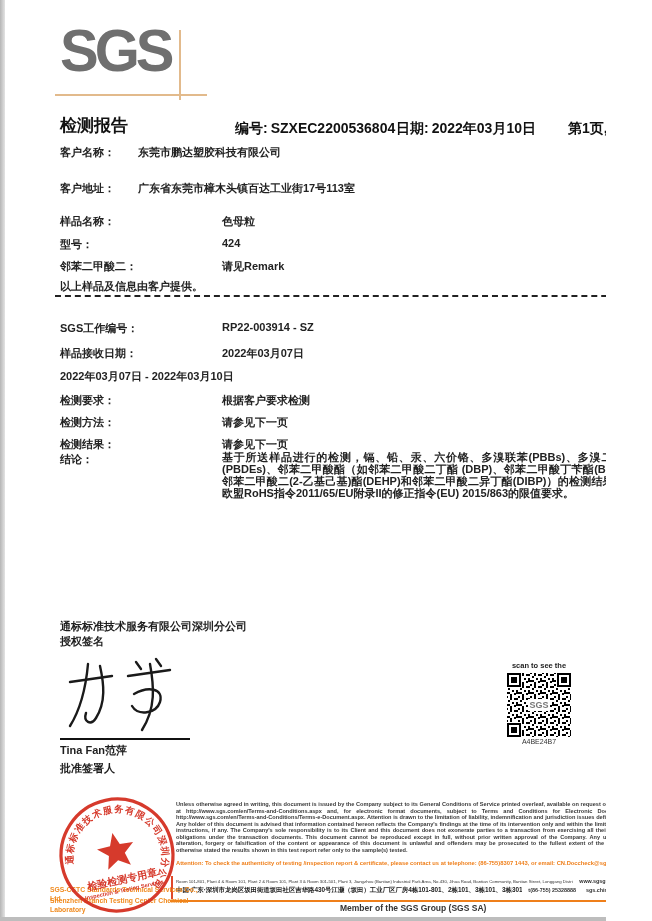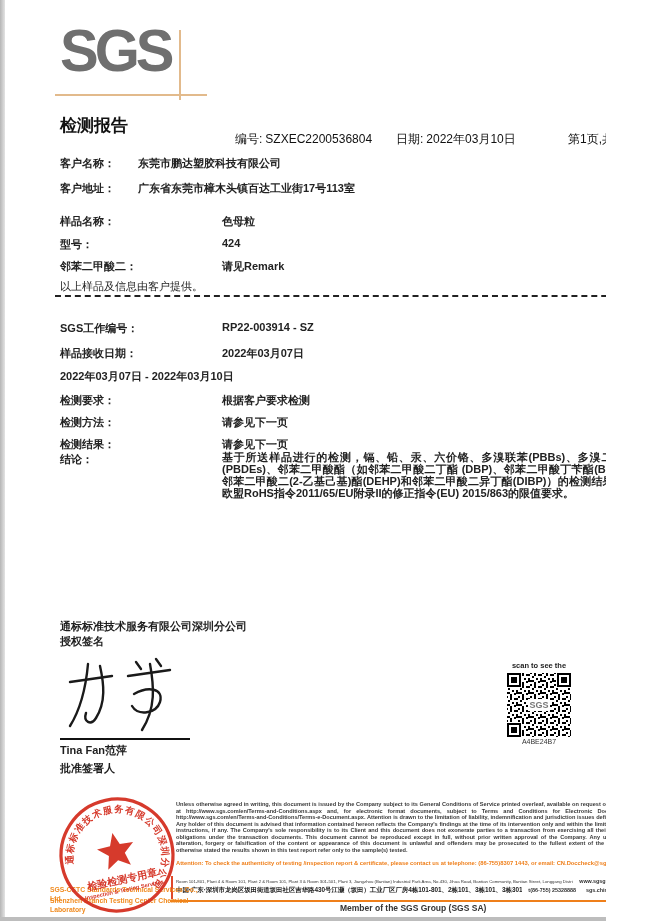--- a/index.html
+++ b/index.html
@@ -12,28 +12,28 @@
   .edge-bottom{position:absolute;left:0;top:917px;width:652px;height:4px;background:#bdbdbd;}
 
   
   .logo{position:absolute;left:60px;top:22px;font-size:58px;font-weight:bold;
     color:#6f6f6f;letter-spacing:-4px;transform:scaleY(1.02);line-height:1;}
   .logo-hline{position:absolute;left:55px;top:94px;width:152px;height:2px;background:#e2ba8c;}
   .logo-vline{position:absolute;left:179px;top:30px;width:2px;height:70px;background:#e2ba8c;}
 
   
   .title{position:absolute;left:60px;top:114px;font-size:17px;font-weight:bold;color:#111;}
-  .hmeta{position:absolute;top:120px;font-size:12px;font-weight:normal;color:#111;white-space:nowrap;margin-top:11px;}
+  .hmeta{position:absolute;top:120px;font-size:14px;font-weight:bold;color:#111;white-space:nowrap;}
   .hmeta .lab{margin-right:3px;}
   .h-no{left:235px;} .h-date{left:396px;} .h-page{left:568px;}
 
   
   .frow{position:absolute;left:60px;display:flex;font-size:11px;font-weight:bold;color:#222;white-space:nowrap;}
   .flabel.w1{width:78px;} .flabel.w2{width:162px;}
-  .note{position:absolute;left:60px;font-size:11px;font-weight:normal;color:#222;}
+  .note{position:absolute;left:60px;font-size:11px;font-weight:bold;color:#222;}
   .dash{position:absolute;left:55px;top:295px;width:582px;border-top:2px dashed #222;}
 
   .concl-label{position:absolute;left:60px;top:452px;font-size:11px;font-weight:bold;}
   .concl-text{position:absolute;left:222px;top:451px;width:414px;font-size:11px;font-weight:bold;
     line-height:12px;color:#222;text-align:justify;}
 
   
   .sig-co{position:absolute;left:60px;top:619px;font-size:11px;font-weight:bold;}
   .sig-auth{position:absolute;left:60px;top:634px;font-size:11px;font-weight:bold;}
   .sig-svg{position:absolute;left:62px;top:656px;}
@@ -82,21 +82,21 @@
 
   <div class="title">检测报告</div>
   <div class="hmeta h-no">
     <span class="lab">编号:</span><span>SZXEC2200536804</span>
   </div>
   <div class="hmeta h-date">
     <span class="lab">日期:</span><span>2022年03月10日</span>
   </div>
   <div class="hmeta h-page">第1页,共7页</div>
 
-  <div class="frow" style="top:156px">
+  <div class="frow" style="top:145px">
     <span class="flabel w1">客户名称：</span>
     <span>东莞市鹏达塑胶科技有限公司</span>
   </div>
   <div class="frow" style="top:181px">
     <span class="flabel w1">客户地址：</span>
     <span>广东省东莞市樟木头镇百达工业街17号113室</span>
   </div>
 
   <div class="frow" style="top:214px">
     <span class="flabel w2">样品名称：</span>

